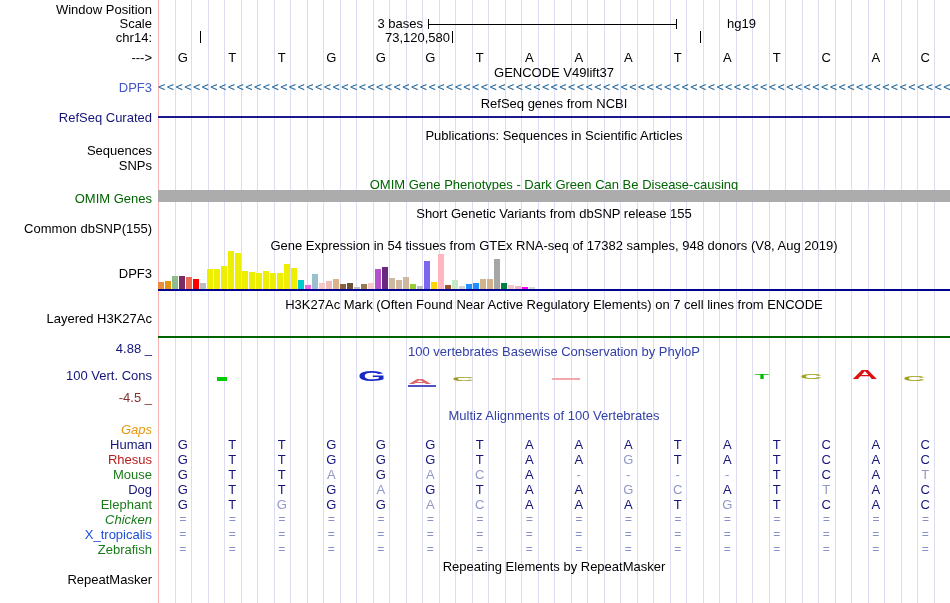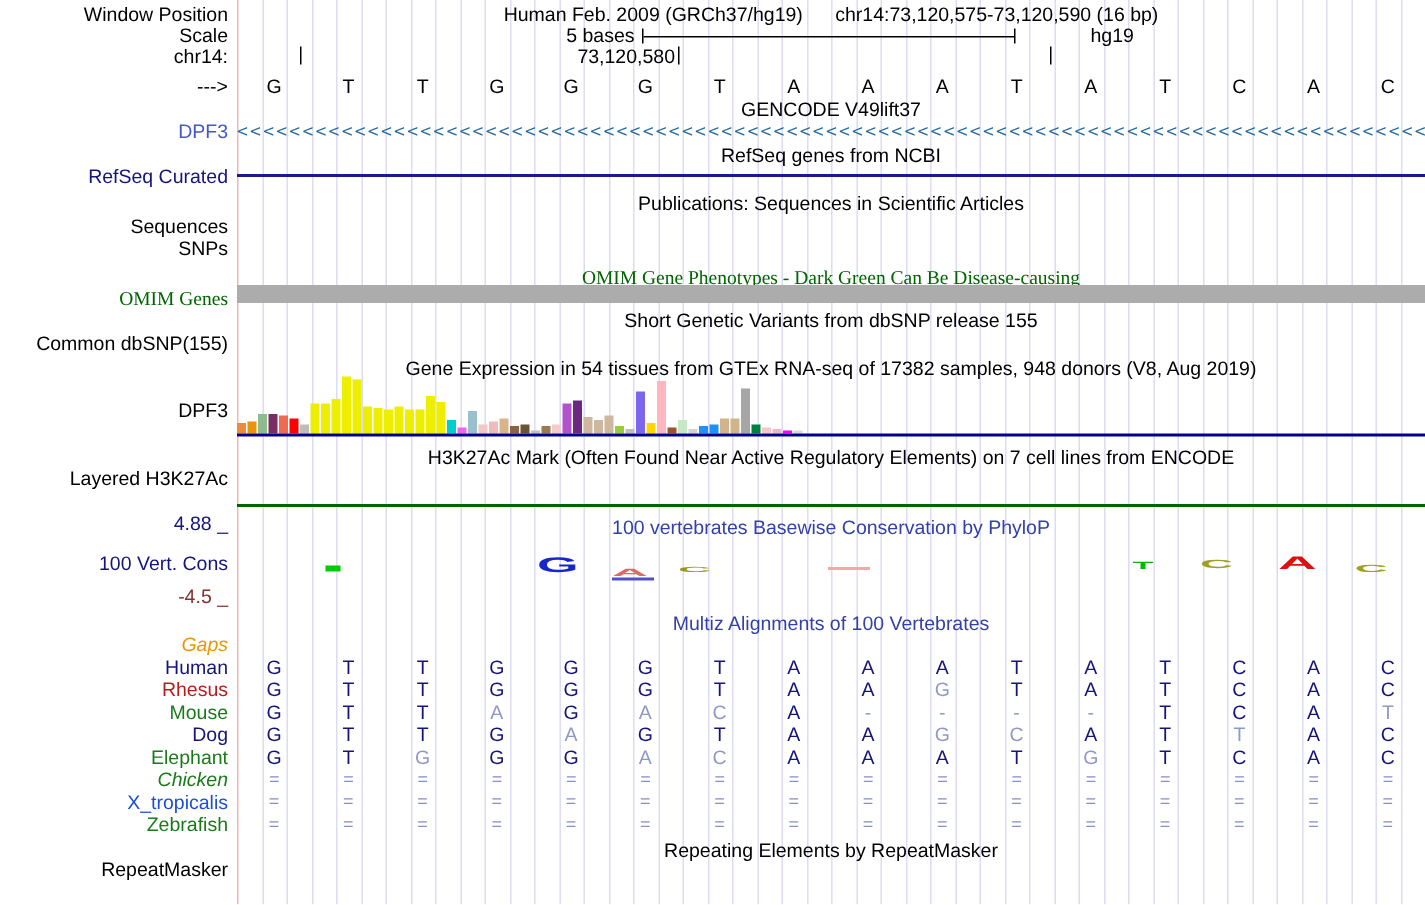--- a/index.html
+++ b/index.html
@@ -3,21 +3,21 @@
 <meta charset="utf-8">
 <style>
   html,body{margin:0;padding:0;background:#fff;}
   .browser{position:relative;width:950px;height:603px;background:#fff;overflow:hidden;
     font-family:"Liberation Sans",sans-serif;font-size:13px;color:#000;}
   .vline{position:absolute;top:0;bottom:0;width:1px;background:#dcdcf2;}
   .pinkline{position:absolute;top:0;bottom:0;left:158px;width:1px;background:#f8b4b4;}
   .lbl{position:absolute;left:0;width:152px;text-align:right;white-space:nowrap;}
   .trkcenter{position:absolute;left:158px;width:792px;text-align:center;white-space:nowrap;}
   .navy{color:#14147a;}
-  .omimgreen{color:#006400;font-family:Liberation Serif, serif;}
+  .omimgreen{color:#006400;}
   .gencodeblue{color:#4356cc;}
   .titleblue{color:#3340a8;}
   .maroon{color:#883030;}
   .tick{position:absolute;width:1px;height:12px;background:#000;}
   .scalebar{position:absolute;left:428px;top:19px;width:247px;height:10px;
     border-left:1px solid #000;border-right:1px solid #000;}
   .scalebar .hline{margin-top:5px;border-top:1px solid #000;}
   .base{position:absolute;transform:translateX(-50%);}
   #seq .base{top:0;}
   .chevrons{position:absolute;left:158px;top:80px;width:792px;height:14px;overflow:hidden;
@@ -88,27 +88,23 @@
       <div class="vline" style="left: 851px;"></div>
       <div class="vline" style="left: 867.5px;"></div>
       <div class="vline" style="left: 884px;"></div>
       <div class="vline" style="left: 900.5px;"></div>
       <div class="vline" style="left: 917px;"></div>
       <div class="vline" style="left: 933.5px;"></div>
     </div>
   <div class="pinkline"></div>
 
   <div class="lbl" style="top:2px">Window Position</div>
-  <div class="trkcenter" style="top:2px">
-    <span>Human Feb. 2009 (GRCh37/hg19)</span>
-    <span style="margin-left:18px">chr14:73,120,575-73,120,590 (16 bp)</span>
-  </div>
 
   <div class="lbl" style="top:16px">Scale</div>
-  <div style="position:absolute;left:158px;top:16px;width:265px;text-align:right">5 bases</div>
+  <div style="position:absolute;left:158px;top:16px;width:265px;text-align:right">3 bases</div>
   <div class="scalebar">
       <div class="hline"></div>
     </div>
   <div style="position:absolute;left:727px;top:16px">hg19</div>
 
   <div class="lbl" style="top:30px">chr14:</div>
   <div class="tick" style="left:200px;top:31px"></div>
   <div style="position:absolute;left:158px;top:30px;width:292px;text-align:right">73,120,580</div>
   <div class="tick" style="left:452px;top:31px"></div>
   <div class="tick" style="left:700px;top:31px"></div>

